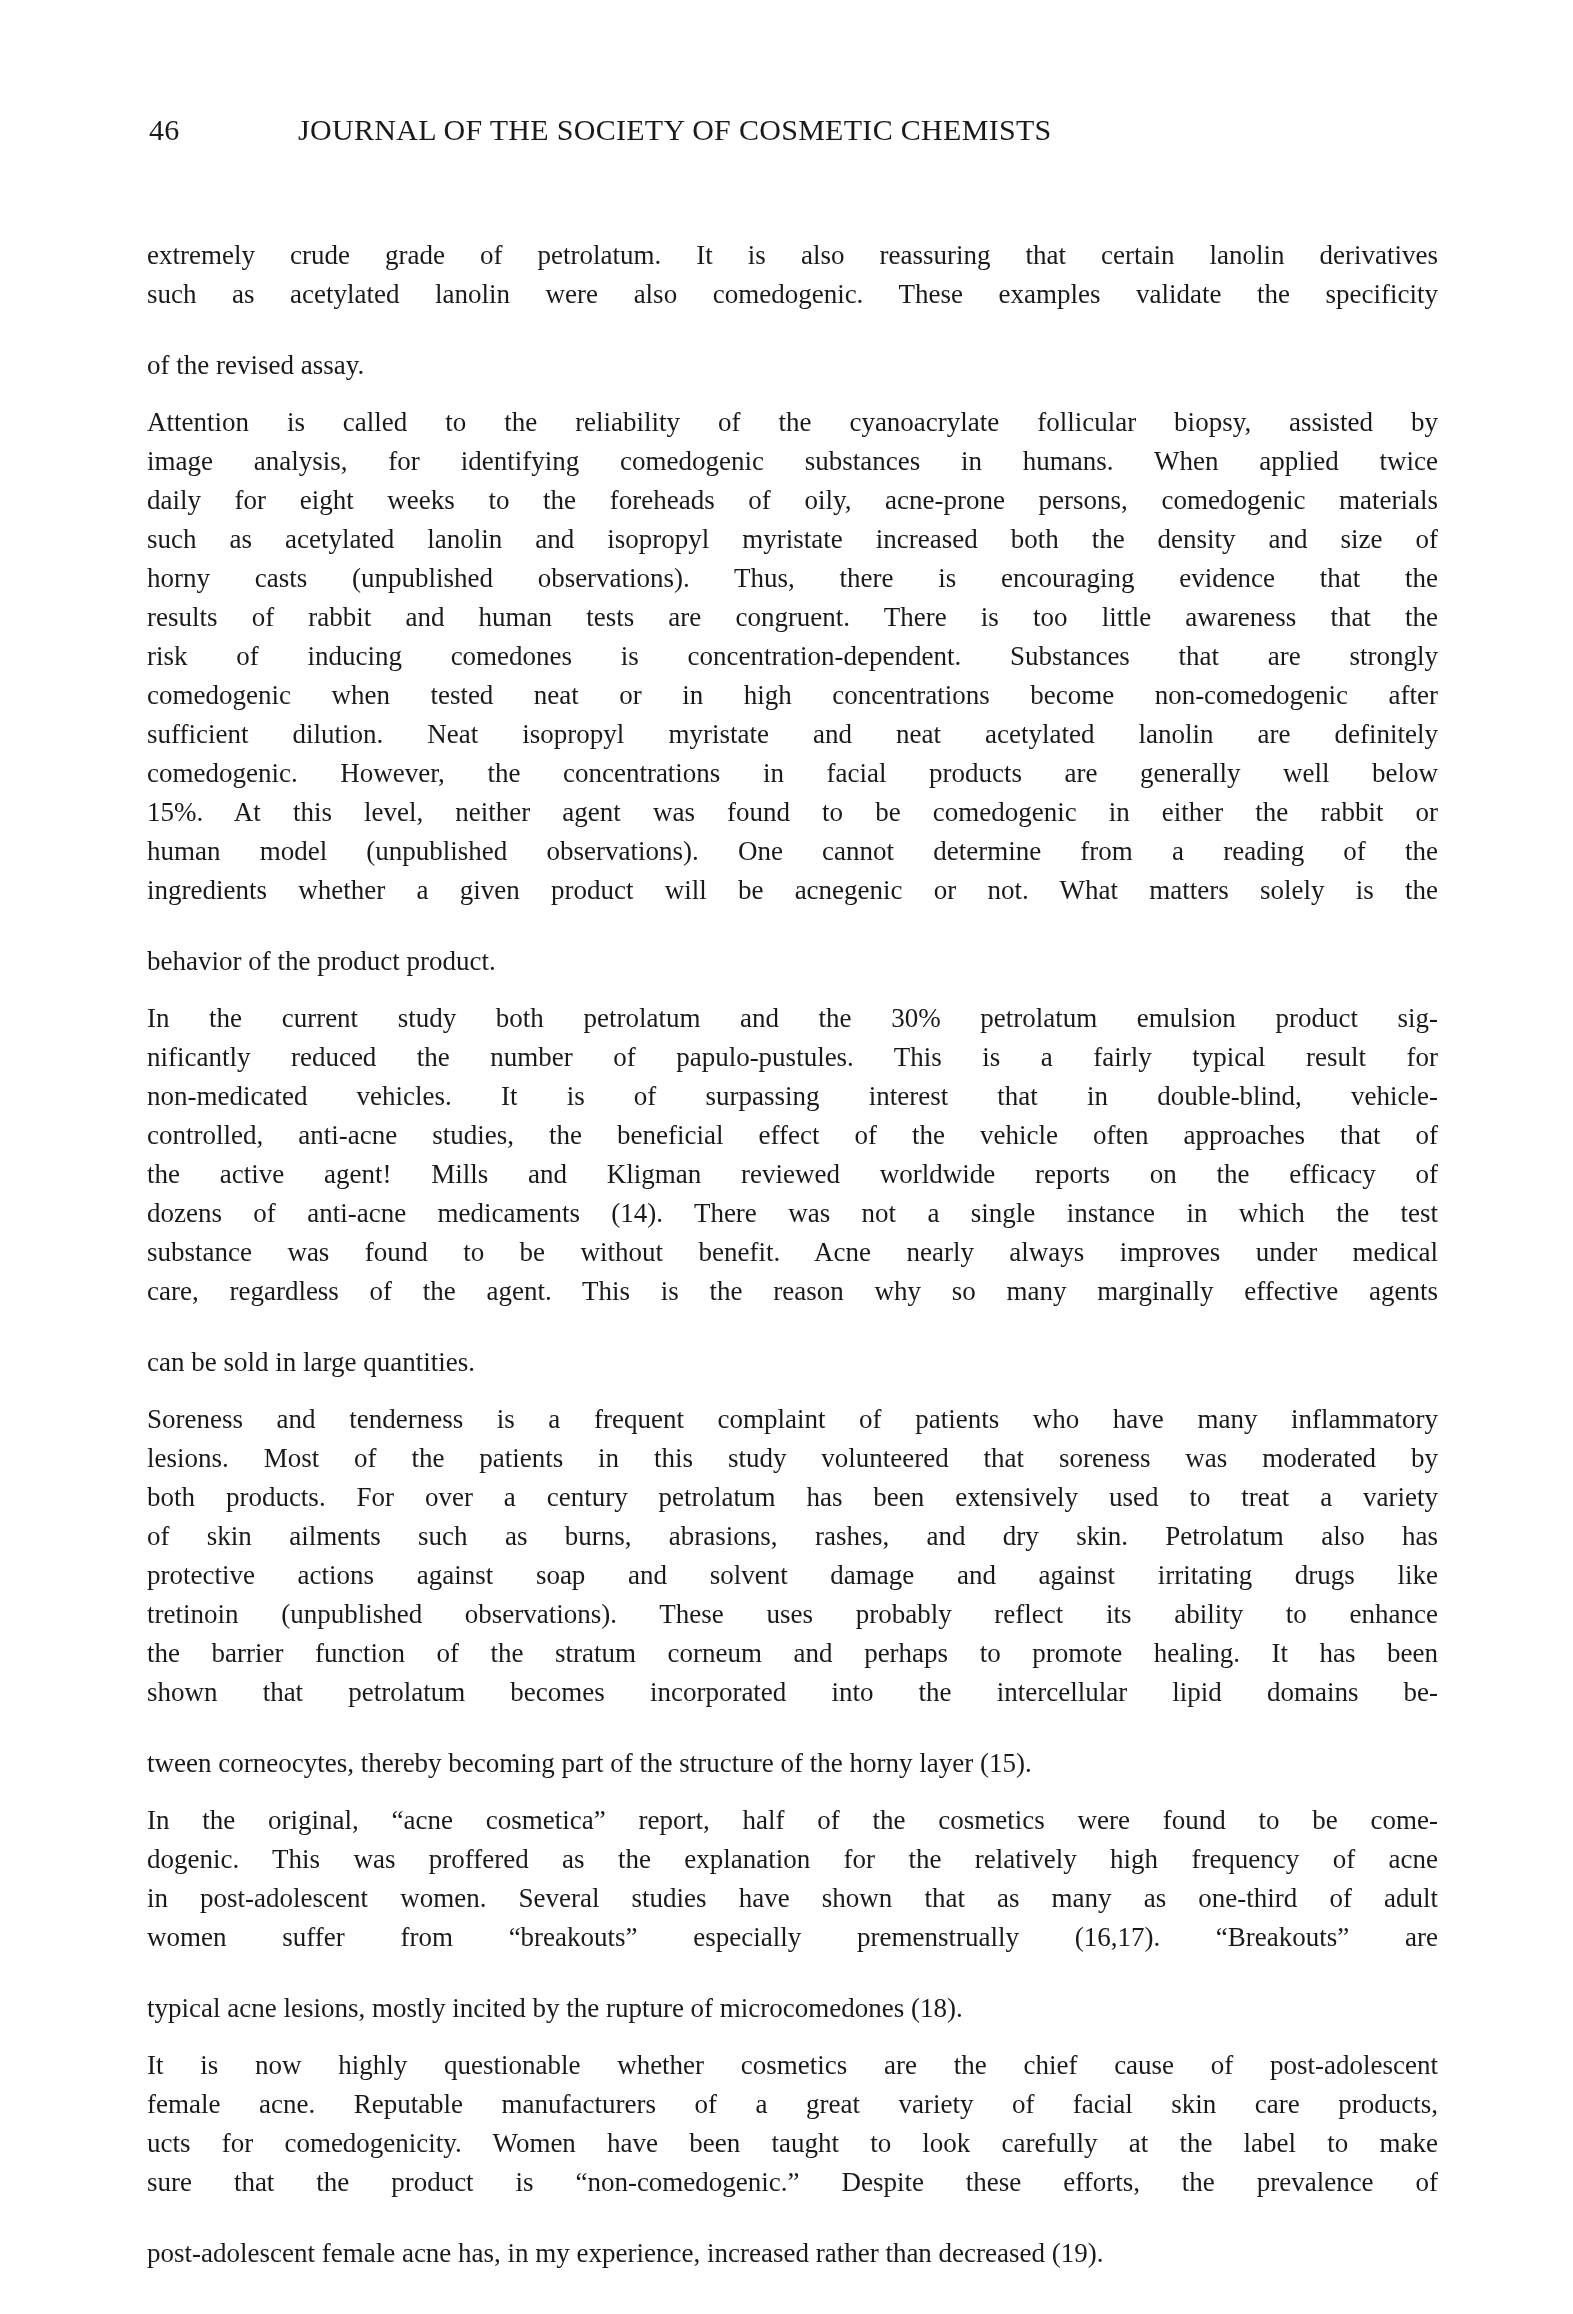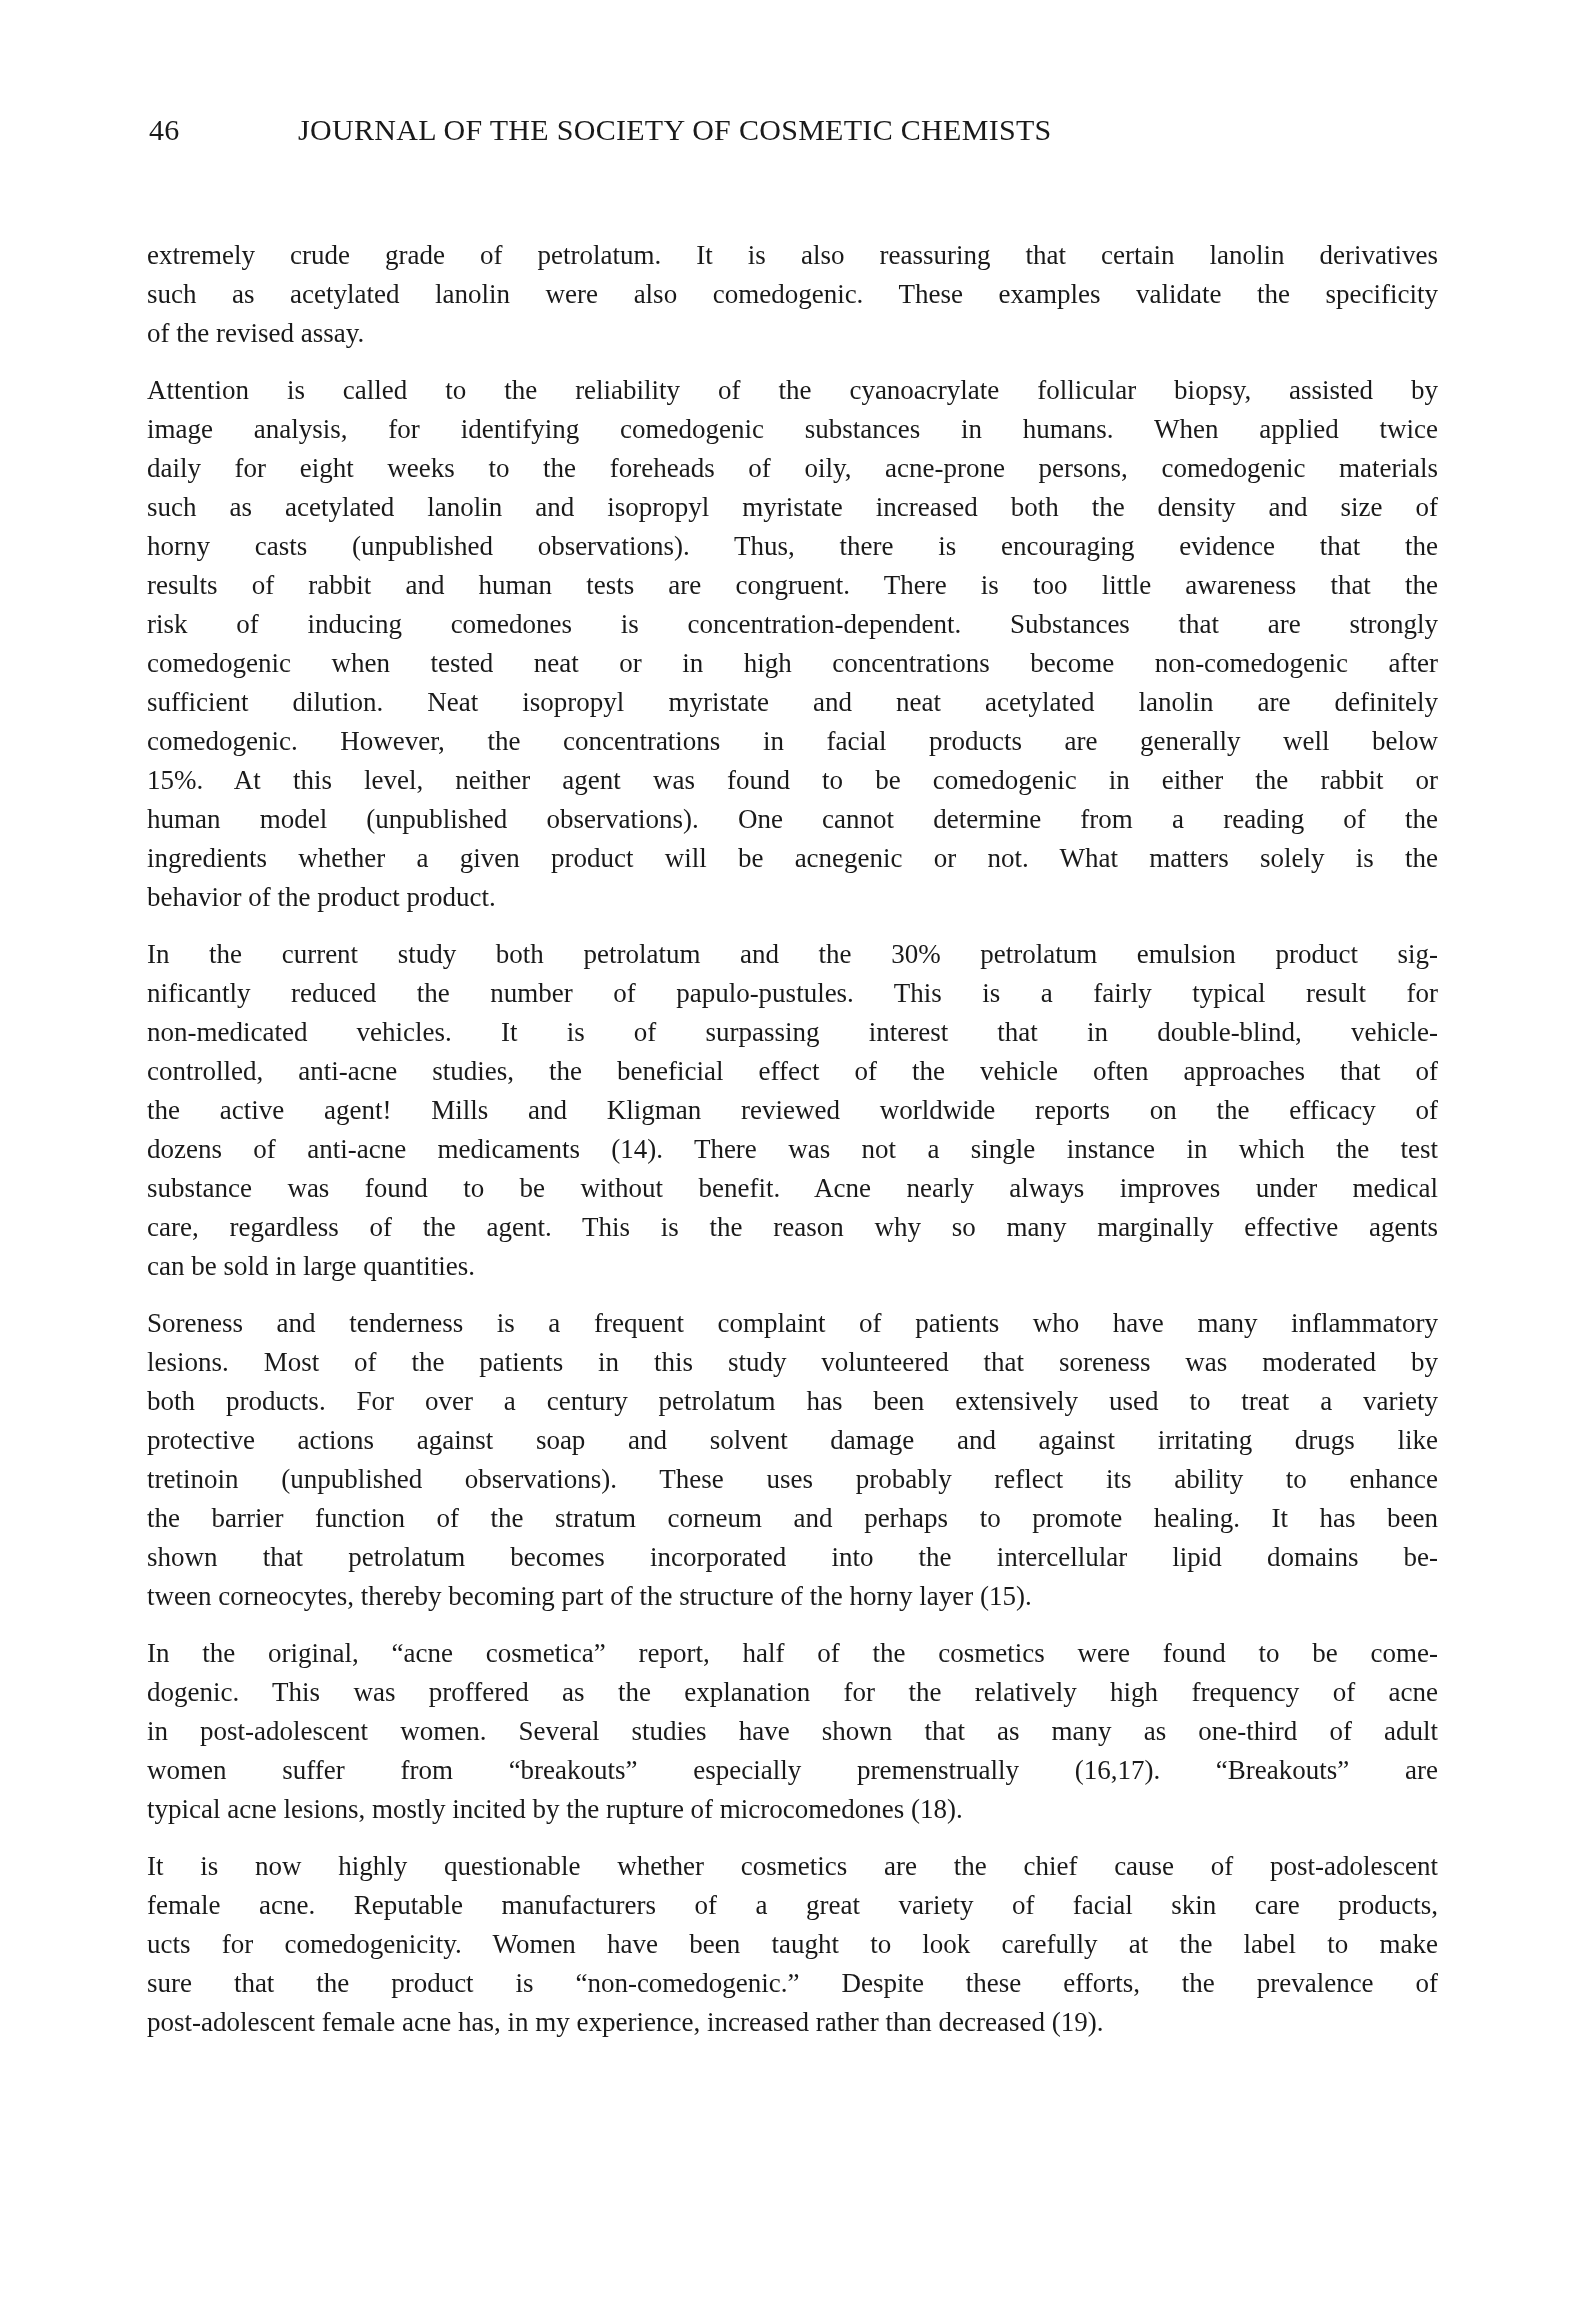--- a/index.html
+++ b/index.html
@@ -49,20 +49,21 @@
     font-size: 27px;
     line-height: 39px;
     height: 39px;
     text-align: justify;
     text-align-last: justify;
     white-space: nowrap;
     overflow: visible;
   }
   .line.last {
     text-align-last: left;
+    margin-top: 32px;
   }
 </style>
 </head>
 <body>
 
 <div class="page-header">
   <span class="page-number">46</span>
   <span class="journal-title">JOURNAL OF THE SOCIETY OF COSMETIC CHEMISTS</span>
 </div>
 
@@ -96,20 +97,21 @@
       <span class="line">the active agent! Mills and Kligman reviewed worldwide reports on the efficacy of</span>
       <span class="line">dozens of anti-acne medicaments (14). There was not a single instance in which the test</span>
       <span class="line">substance was found to be without benefit. Acne nearly always improves under medical</span>
       <span class="line">care, regardless of the agent. This is the reason why so many marginally effective agents</span>
       <span class="line last">can be sold in large quantities.</span>
     </div>
     <div class="paragraph">
       <span class="line">Soreness and tenderness is a frequent complaint of patients who have many inflammatory</span>
       <span class="line">lesions. Most of the patients in this study volunteered that soreness was moderated by</span>
       <span class="line">both products. For over a century petrolatum has been extensively used to treat a variety</span>
+      <span class="line">of skin ailments such as burns, abrasions, rashes, and dry skin. Petrolatum also has</span>
       <span class="line">protective actions against soap and solvent damage and against irritating drugs like</span>
       <span class="line">tretinoin (unpublished observations). These uses probably reflect its ability to enhance</span>
       <span class="line">the barrier function of the stratum corneum and perhaps to promote healing. It has been</span>
       <span class="line">shown that petrolatum becomes incorporated into the intercellular lipid domains be-</span>
       <span class="line last">tween corneocytes, thereby becoming part of the structure of the horny layer (15).</span>
     </div>
     <div class="paragraph">
       <span class="line">In the original, “acne cosmetica” report, half of the cosmetics were found to be come-</span>
       <span class="line">dogenic. This was proffered as the explanation for the relatively high frequency of acne</span>
       <span class="line">in post-adolescent women. Several studies have shown that as many as one-third of adult</span>

